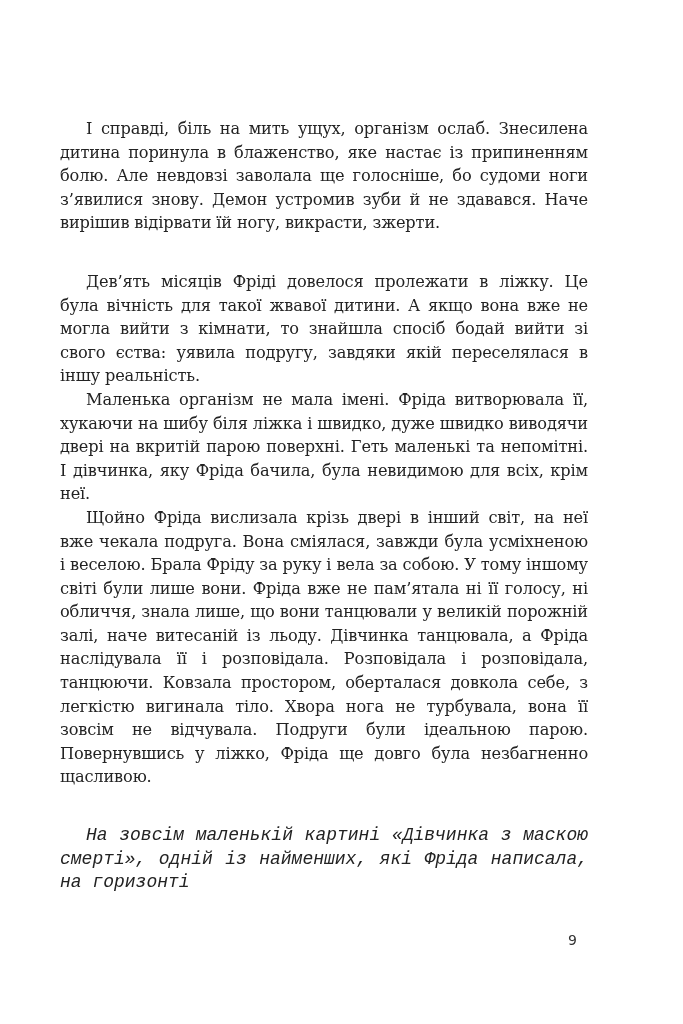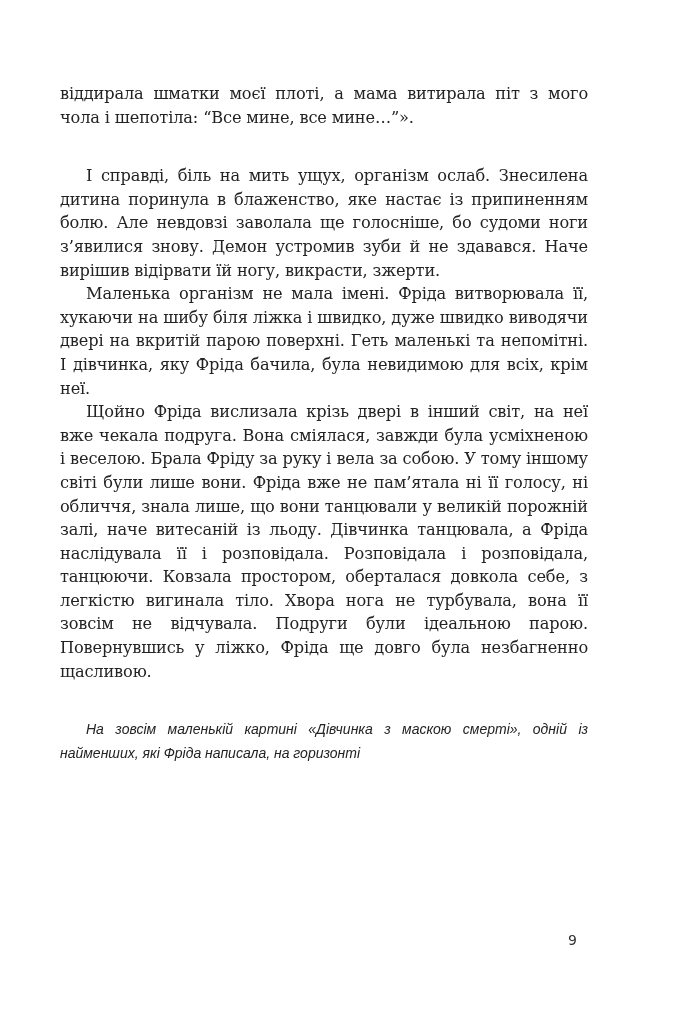--- a/index.html
+++ b/index.html
@@ -31,37 +31,37 @@
       hyphens: manual;
     }
     .para.no-indent {
       text-indent: 0;
     }
     .para.gap-before {
       margin-top: 35px;
     }
     .para.italic {
       font-style: italic;
-      font-family: Liberation Sans, sans-serif;
-      font-size: 14px;
+      font-family: Liberation Mono, monospace;
+      font-size: 18px;
       letter-spacing: 0;
     }
     .page-number {
       position: absolute;
       left: 568px;
       top: 932px;
       font-family: "DejaVu Sans", "Liberation Sans", sans-serif;
       font-size: 14px;
       color: #333333;
     }
   </style>
 </head>
 <body>
 
 <div class="page">
-  <p class="para no-indent">віддирала шматки моєї плоті, а мама витирала піт з мого чола і шепотіла: “Все мине, все мине…”».</p>
   <p class="para gap-before">І справді, біль на мить ущух, організм ослаб. Знесилена дитина поринула в блаженство, яке настає із припиненням болю. Але невдовзі заволала ще голосніше, бо судоми ноги з’явилися знову. Демон устромив зуби й не здавався. Наче вирішив відірвати їй ногу, викрасти, зжерти.</p>
+  <p class="para gap-before">Дев’ять місяців Фріді довелося пролежати в ліжку. Це була вічність для такої жвавої дитини. А якщо вона вже не могла вийти з кімнати, то знайшла спосіб бодай вийти зі свого єства: уявила подругу, завдяки якій переселялася в іншу реальність.</p>
   <p class="para">Маленька організм не мала імені. Фріда витворювала її, хукаючи на шибу біля ліжка і швидко, дуже швидко виводячи двері на вкритій парою поверхні. Геть маленькі та непомітні. І дівчинка, яку Фріда бачила, була невидимою для всіх, крім неї.</p>
   <p class="para">Щойно Фріда вислизала крізь двері в інший світ, на неї вже чекала подруга. Вона сміялася, завжди була усміхненою і веселою. Брала Фріду за руку і вела за собою. У тому іншому світі були лише вони. Фріда вже не пам’ятала ні її голосу, ні обличчя, знала лише, що вони танцювали у великій порожній залі, наче витесаній із льоду. Дівчинка танцювала, а Фріда наслідувала її і розповідала. Розповідала і розповідала, танцюючи. Ковзала простором, оберталася довкола себе, з легкістю вигинала тіло. Хвора нога не турбувала, вона її зовсім не відчувала. Подруги були ідеальною парою. Повернувшись у ліжко, Фріда ще довго була незбагненно щасливою.</p>
   <p class="para gap-before italic">На зовсім маленькій картині «Дівчинка з маскою смерті», одній із найменших, які Фріда написала, на горизонті</p>
 </div>
 
 <div class="page-number">9</div>
 
 </body></html>

